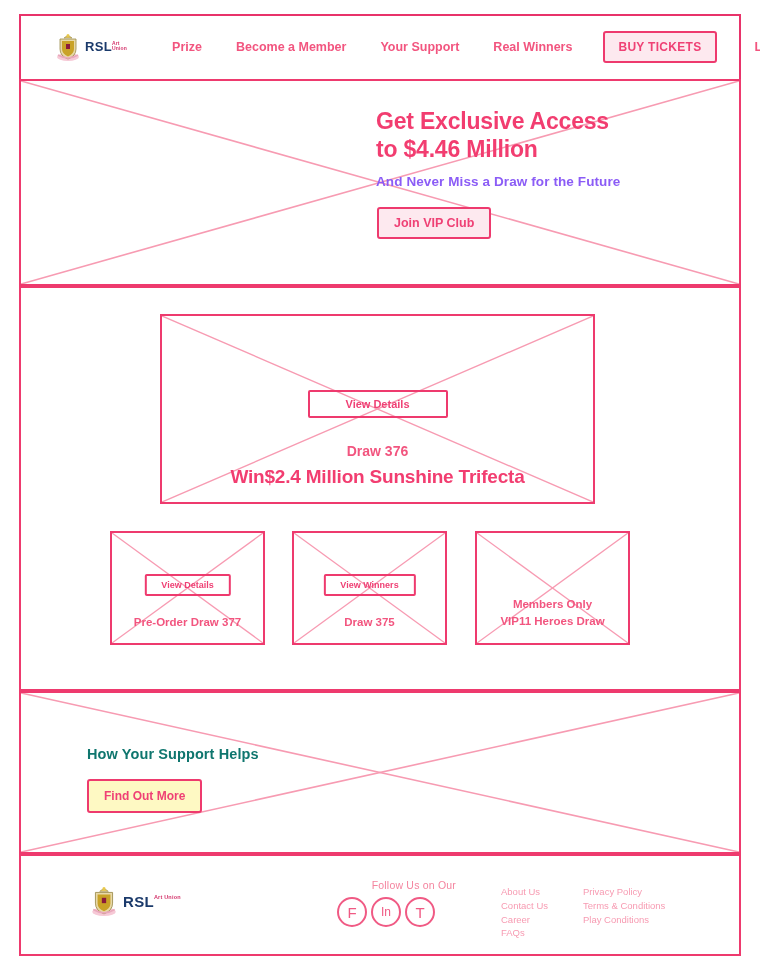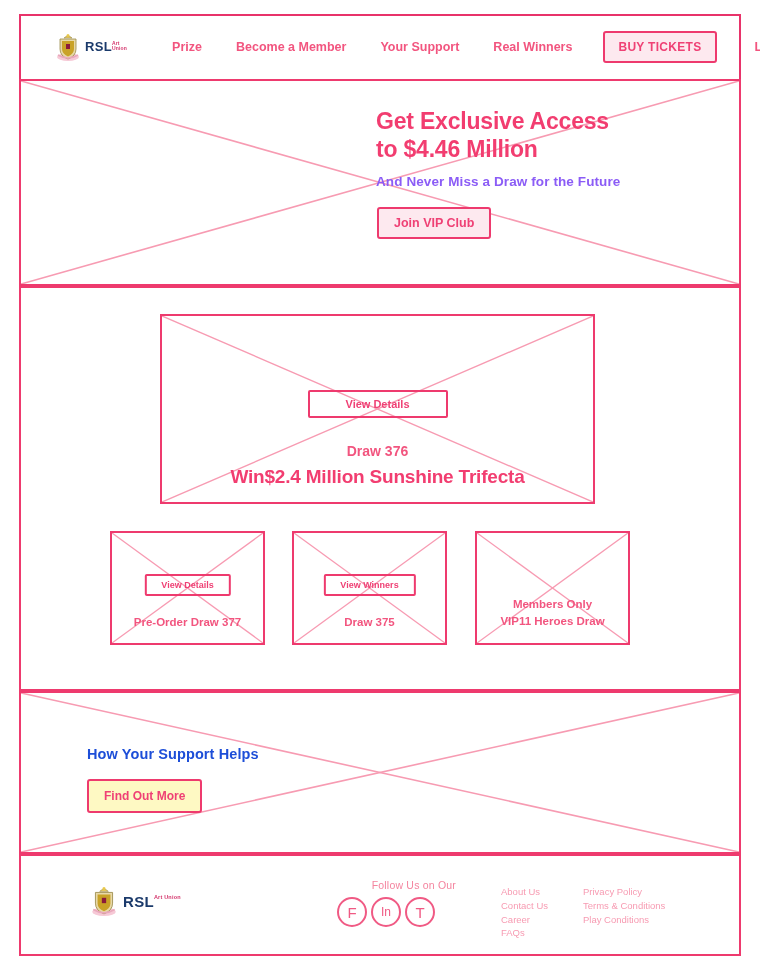--- a/index.html
+++ b/index.html
@@ -240,21 +240,21 @@
 
   
   .support-content {
     position: absolute;
     left: 66px;
     top: 53px;
   }
   .support-title {
     font-size: 14.5px;
     font-weight: bold;
-    color: #1d4ed8;
+    color: #0f766e;
     margin: 0;
     letter-spacing: 0.1px;
   }
   .btn-find {
     display: inline-block;
     margin-top: 17px;
     border: 2.5px solid #ee3a6e;
     background: #fef9c3;
     color: #ef4175;
     font-size: 12px;

